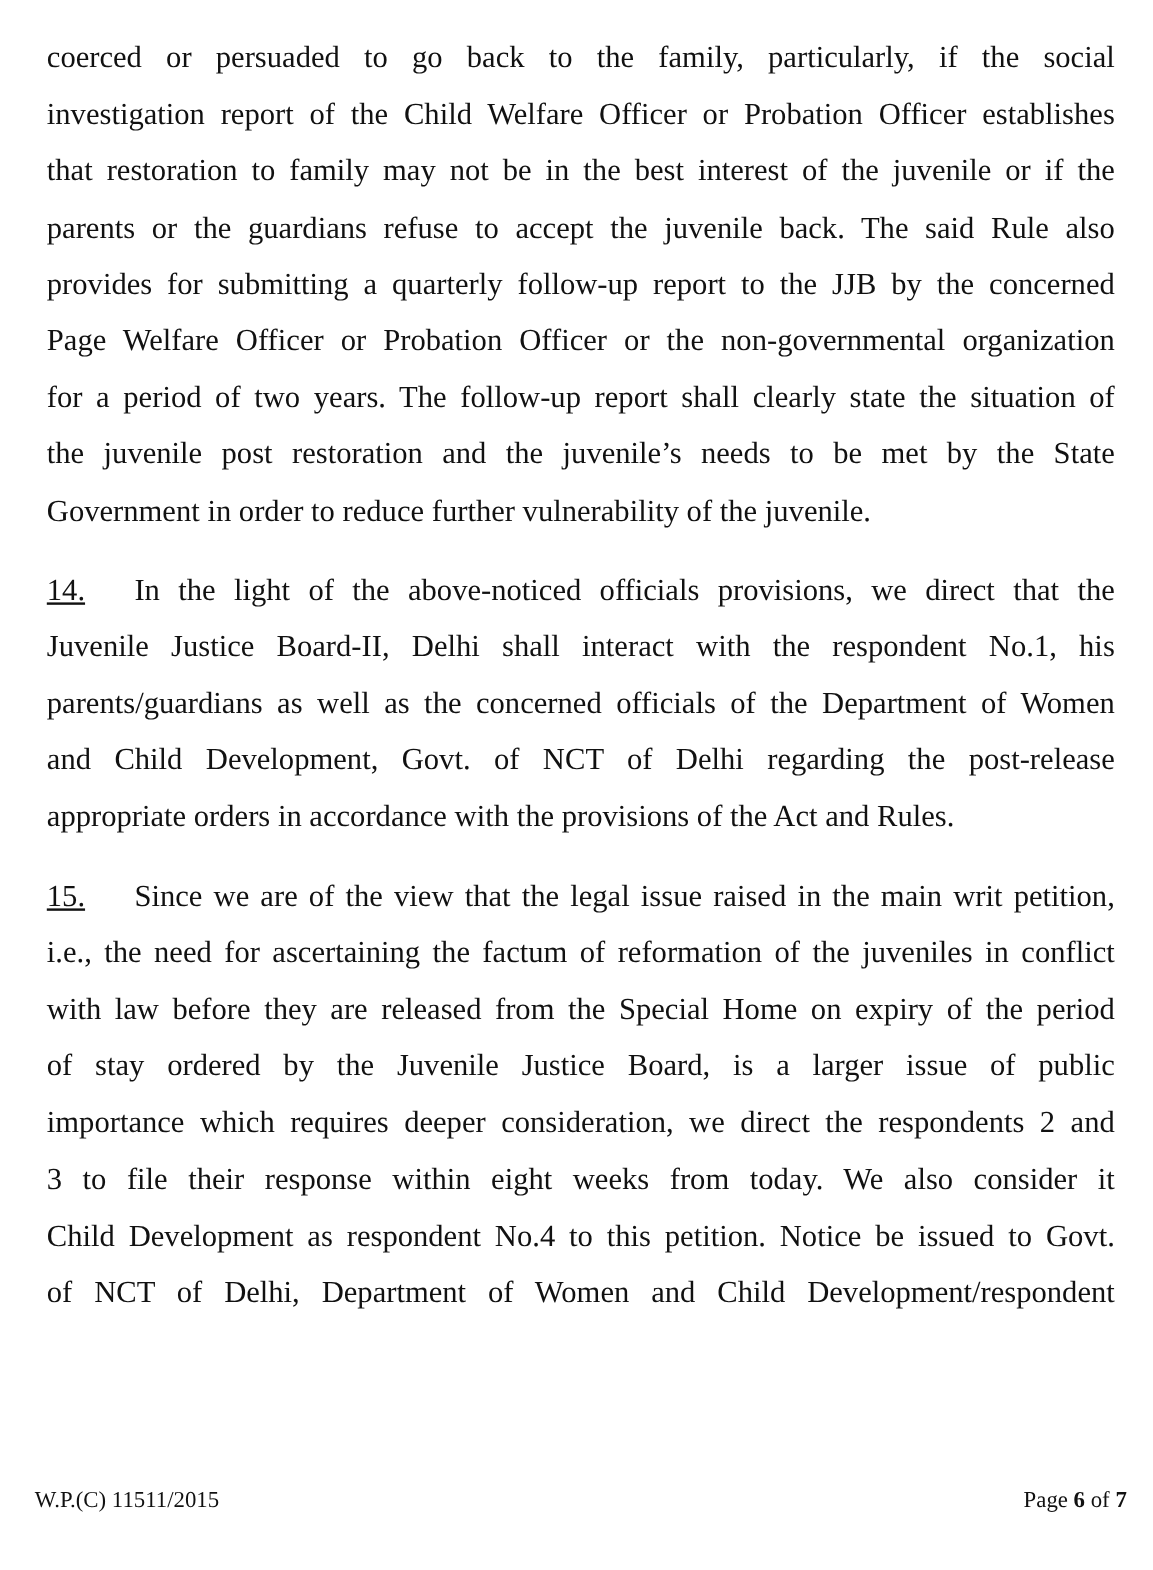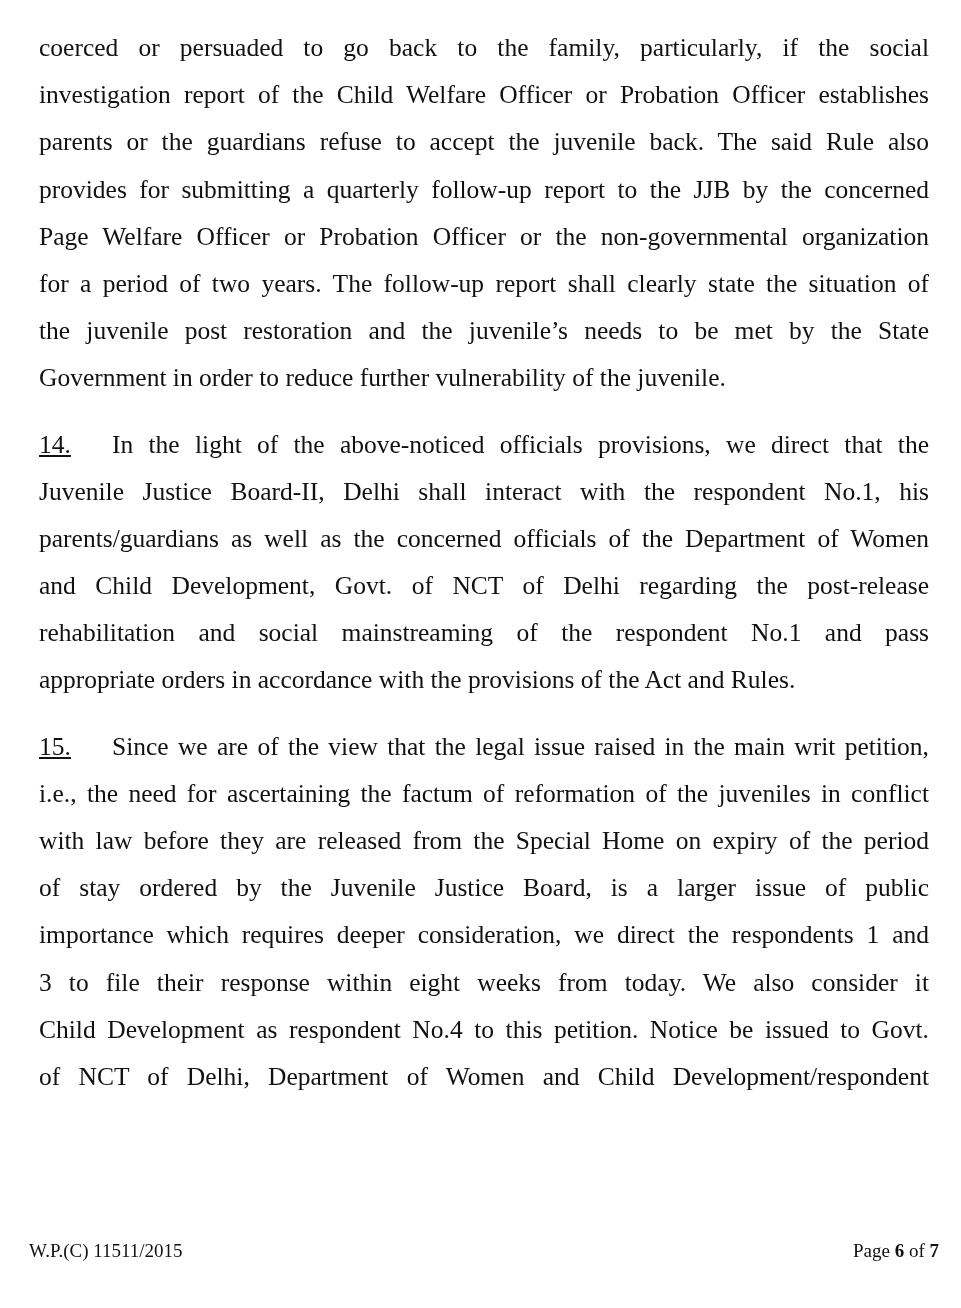--- a/index.html
+++ b/index.html
@@ -62,43 +62,43 @@
     }
   </style>
 </head>
 <body>
 
 <div class="page">
 
   <div class="para">
     <span class="line">coerced or persuaded to go back to the family, particularly, if the social</span>
     <span class="line">investigation report of the Child Welfare Officer or Probation Officer establishes</span>
+    <span class="line">that restoration to family may not be in the best interest of the juvenile or if the</span>
     <span class="line">parents or the guardians refuse to accept the juvenile back.  The said Rule also</span>
     <span class="line">provides for submitting a quarterly follow-up report to the JJB by the concerned</span>
     <span class="line">Page Welfare Officer or Probation Officer or the non-governmental organization</span>
     <span class="line">for a period of two years.  The follow-up report shall clearly state the situation of</span>
     <span class="line">the juvenile post restoration and the juvenile’s needs to be met by the State</span>
     <span class="line last">Government in order to reduce further vulnerability of the juvenile.</span>
   </div>
 
   <div class="para">
     <span class="line"><span class="num">14.</span><span>In the light of the above-noticed officials provisions, we direct that the</span></span>
     <span class="line">Juvenile Justice Board-II, Delhi shall interact with the respondent No.1, his</span>
     <span class="line">parents/guardians as well as the concerned officials of the Department of Women</span>
     <span class="line">and Child Development, Govt. of NCT of Delhi regarding the post-release</span>
-    <span class="line">rehabilitation and social mainstreaming of the respondent No.1 and pass</span>
     <span class="line last">appropriate orders in accordance with the provisions of the Act and Rules.</span>
   </div>
 
   <div class="para">
     <span class="line"><span class="num">15.</span><span>Since we are of the view that the legal issue raised in the main writ petition,</span></span>
     <span class="line">i.e., the need for ascertaining the factum of reformation of the juveniles in conflict</span>
     <span class="line">with law before they are released from the Special Home on expiry of the period</span>
     <span class="line">of stay ordered by the Juvenile Justice Board, is a larger issue of public</span>
-    <span class="line">importance  which requires deeper consideration, we direct the respondents 1 and</span>
+    <span class="line">importance  which requires deeper consideration, we direct the respondents 2 and</span>
     <span class="line">3 to file their response within eight weeks from today.  We also consider it</span>
     <span class="line">Child Development as respondent No.4 to this petition.  Notice be issued to Govt.</span>
     <span class="line">of NCT of Delhi, Department of Women and Child Development/respondent</span>
   </div>
 </div>
 
 <div class="footer">
   <span>W.P.(C) 11511/2015</span>
   <span>
     <span>Page</span>

